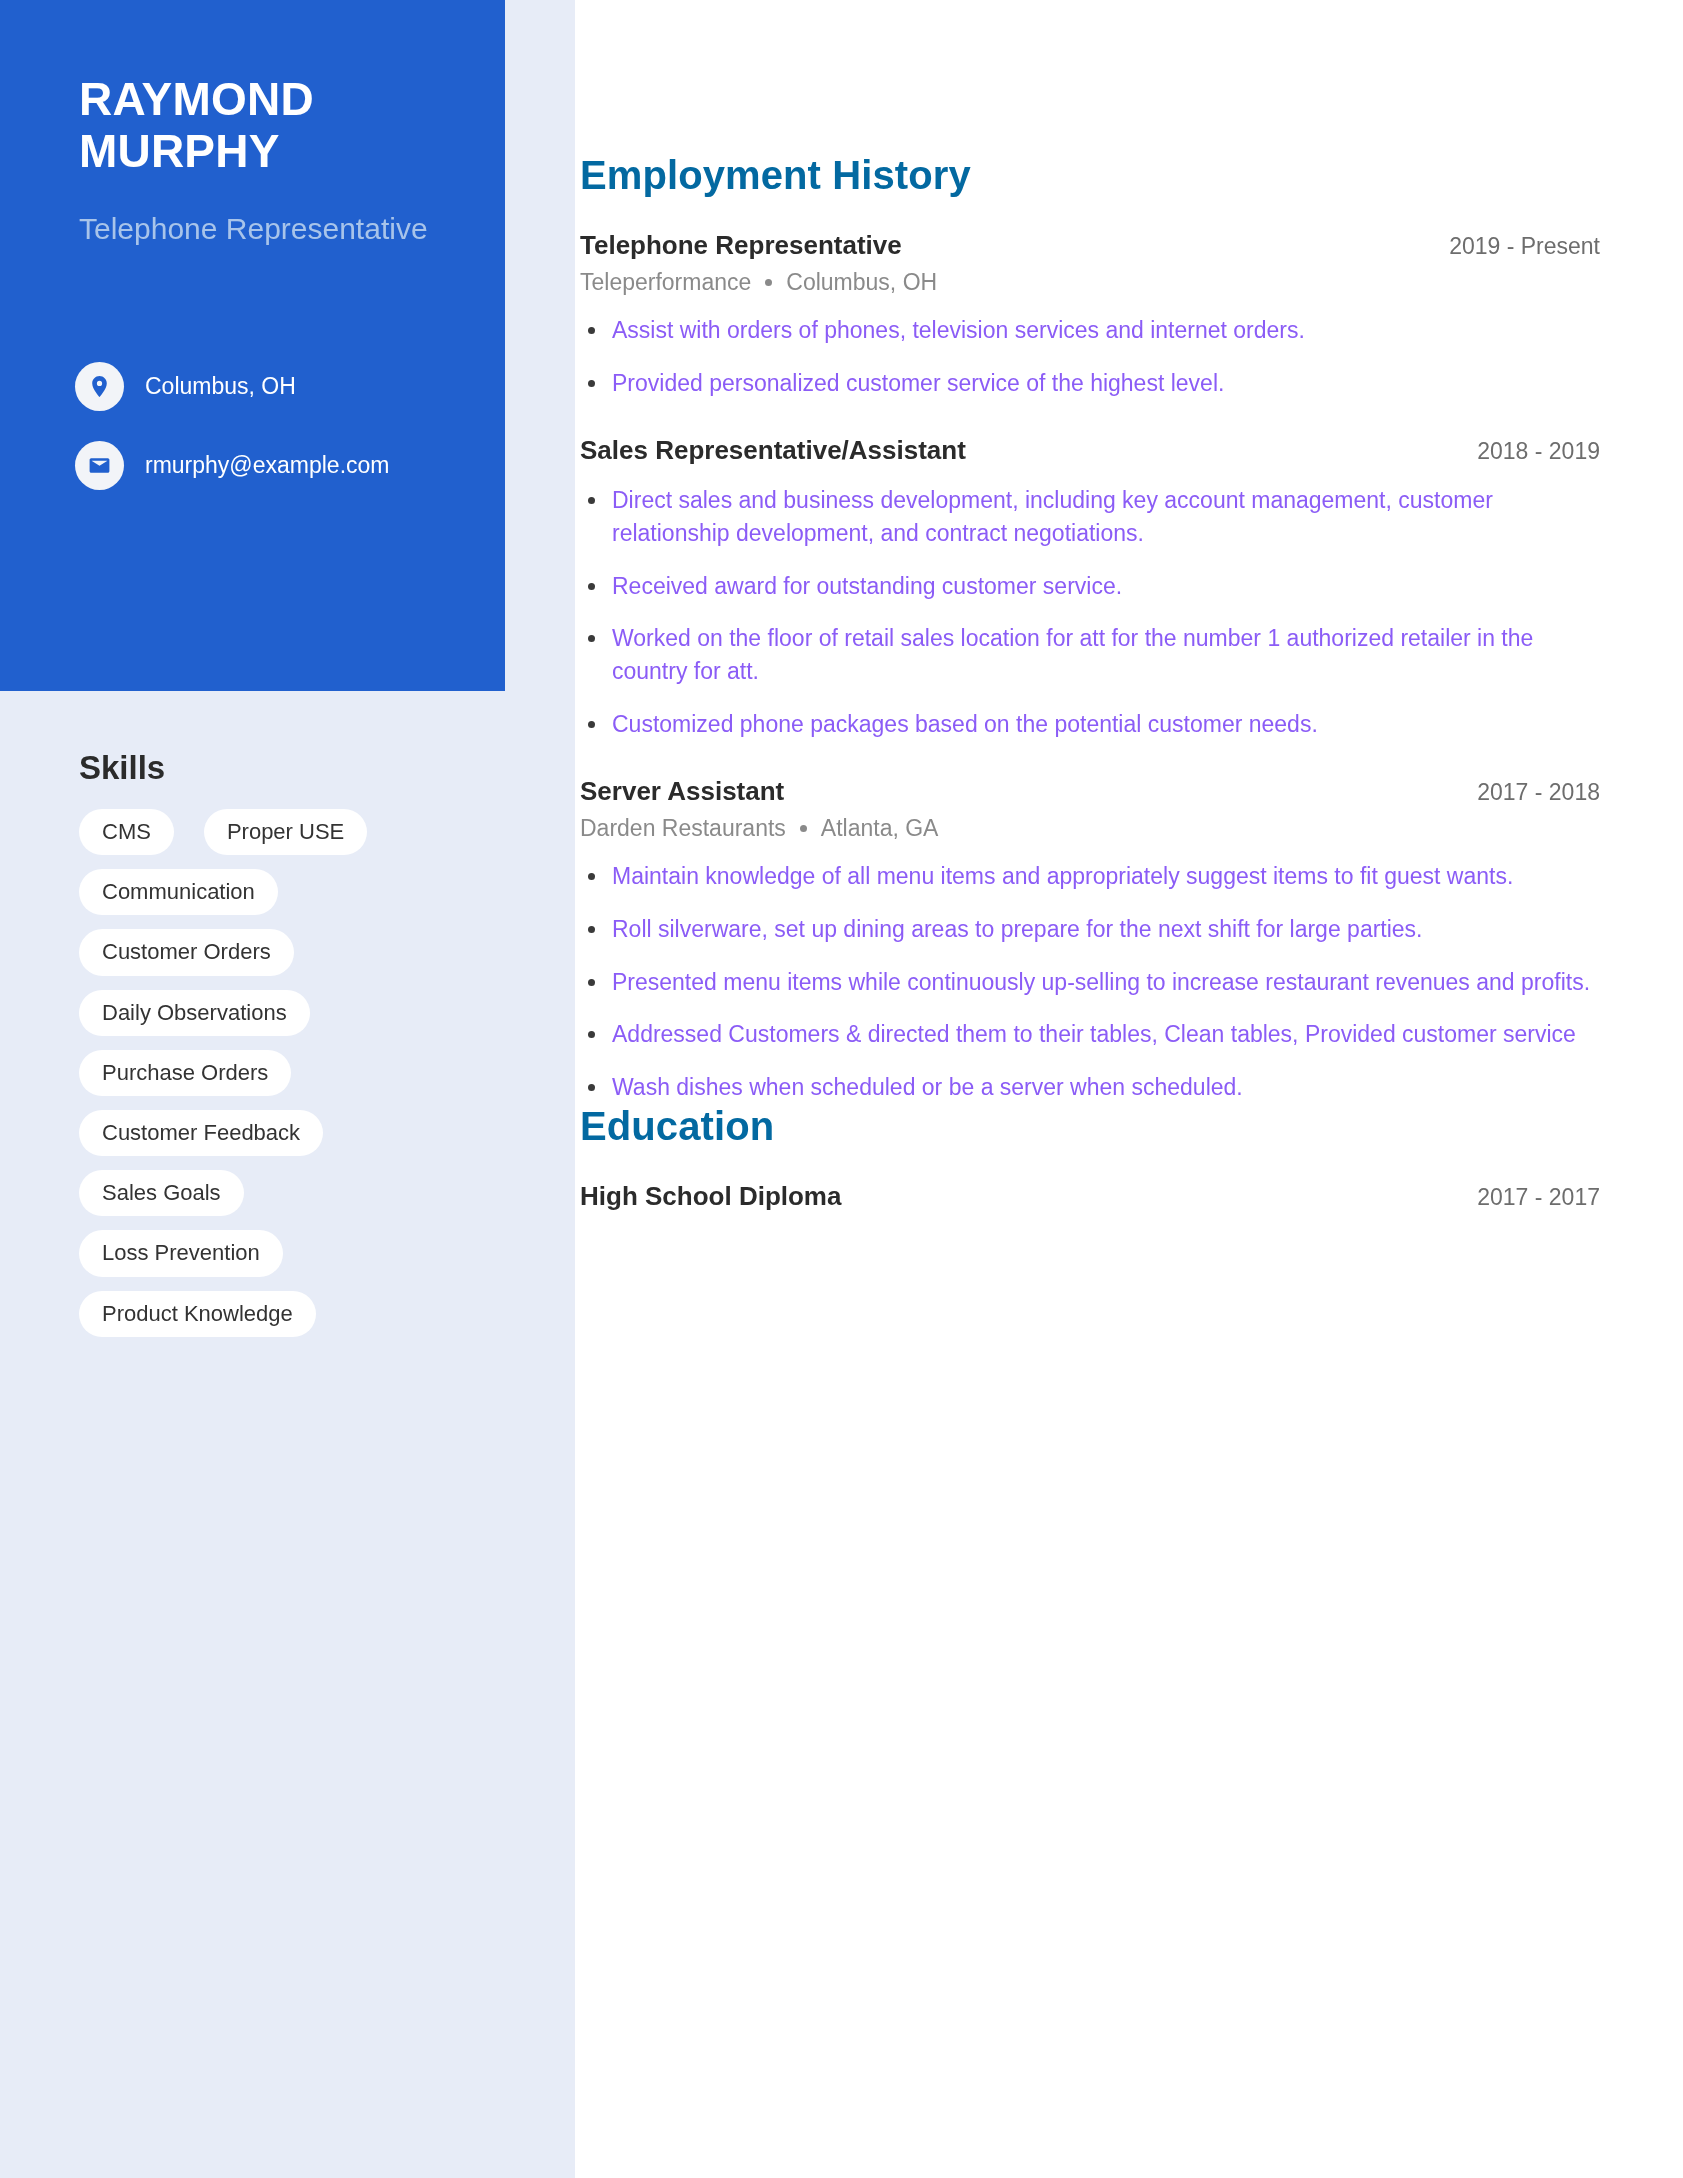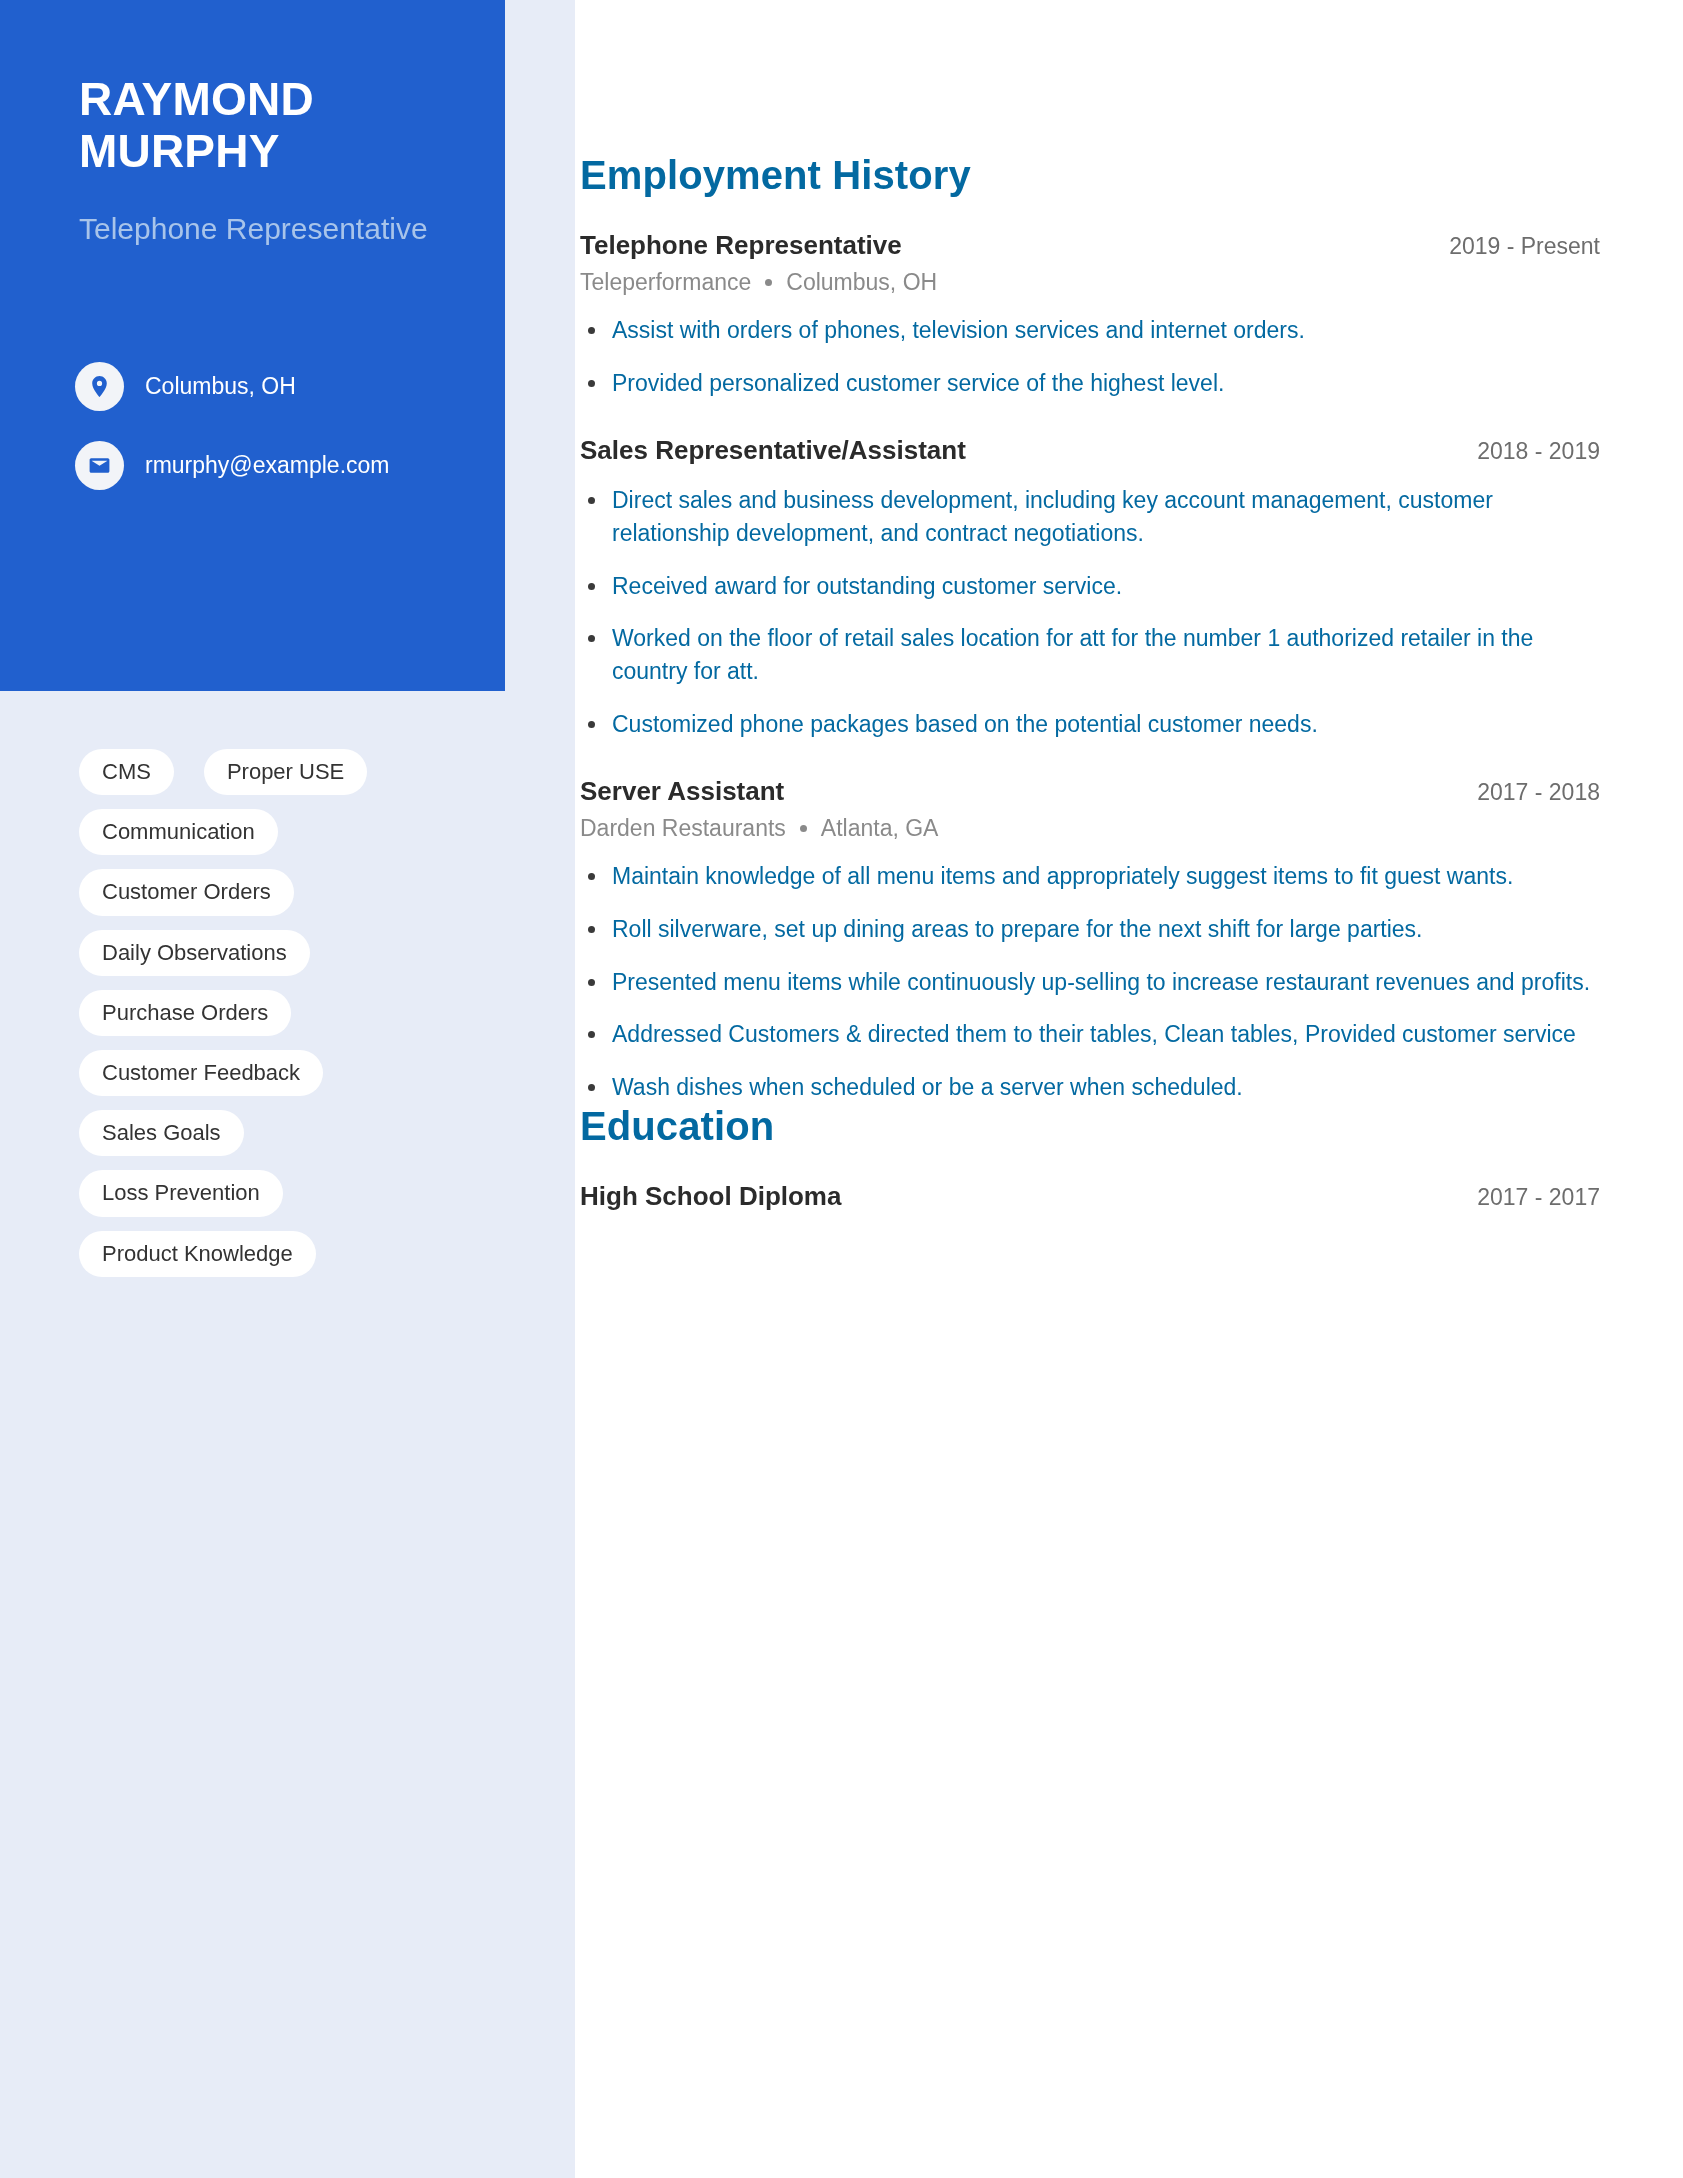--- a/index.html
+++ b/index.html
@@ -195,21 +195,21 @@
     margin-top: 18px;
     list-style: none;
   }
 
   .bullets li {
     position: relative;
     padding-left: 32px;
     margin-bottom: 20px;
     font-size: 23px;
     line-height: 1.42;
-    color: #0369a1;
+    color: #8b5cf6;
   }
 
   .bullets li:last-child { margin-bottom: 0; }
 
   .bullets li::before {
     content: "";
     position: absolute;
     left: 8px;
     top: 13px;
     width: 7px;
@@ -251,20 +251,21 @@
           <svg width="25" height="25" viewBox="0 0 24 24" aria-hidden="true">
             <path fill="#2160ce" d="M4 5h16c.8 0 1.5.7 1.5 1.5v11c0 .8-.7 1.5-1.5 1.5H4c-.8 0-1.5-.7-1.5-1.5v-11C2.5 5.7 3.2 5 4 5zm8 7.3 7.3-4.6c.1-.1 0-.2-.1-.2H4.8c-.1 0-.2.1-.1.2L12 12.3z"></path>
           </svg>
         </span>
         <span class="contact-text">rmurphy@example.com</span>
       </div>
 
     </div>
 
     <div class="skills-section">
+      <div class="skills-title">Skills</div>
       <div class="skills-wrap">
         <span class="skill-pill">CMS</span>
         <span class="skill-pill">Proper USE</span>
         <span class="skill-pill">Communication</span>
         <span class="skill-pill">Customer Orders</span>
         <span class="skill-pill">Daily Observations</span>
         <span class="skill-pill">Purchase Orders</span>
         <span class="skill-pill">Customer Feedback</span>
         <span class="skill-pill">Sales Goals</span>
         <span class="skill-pill">Loss Prevention</span>

